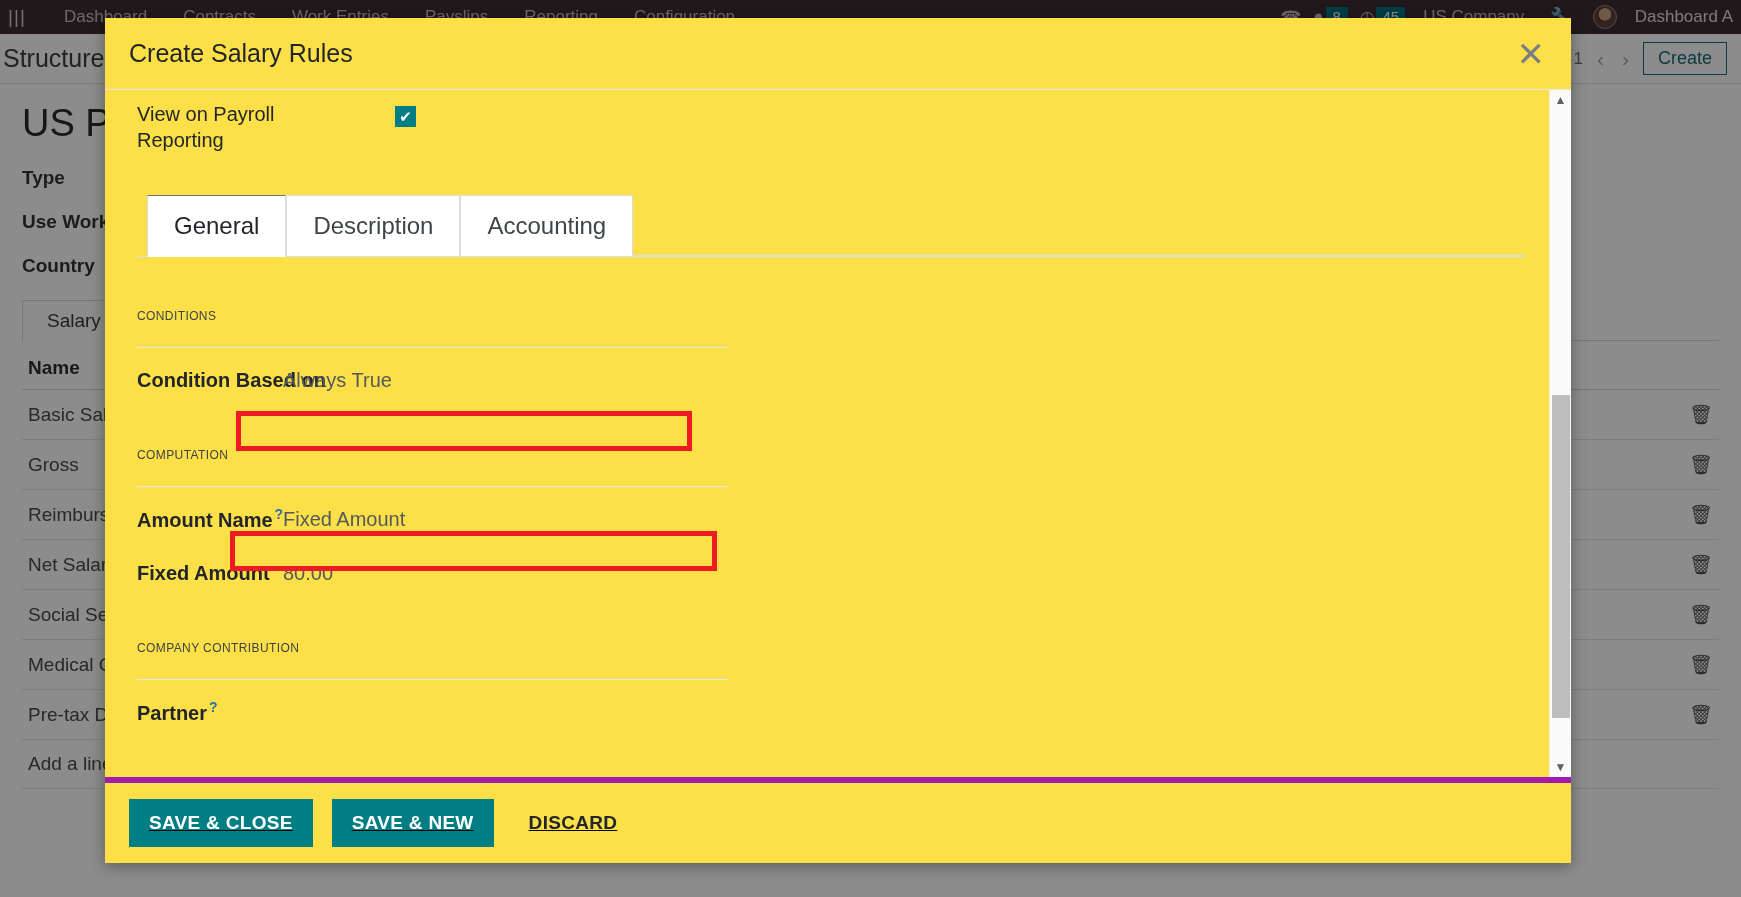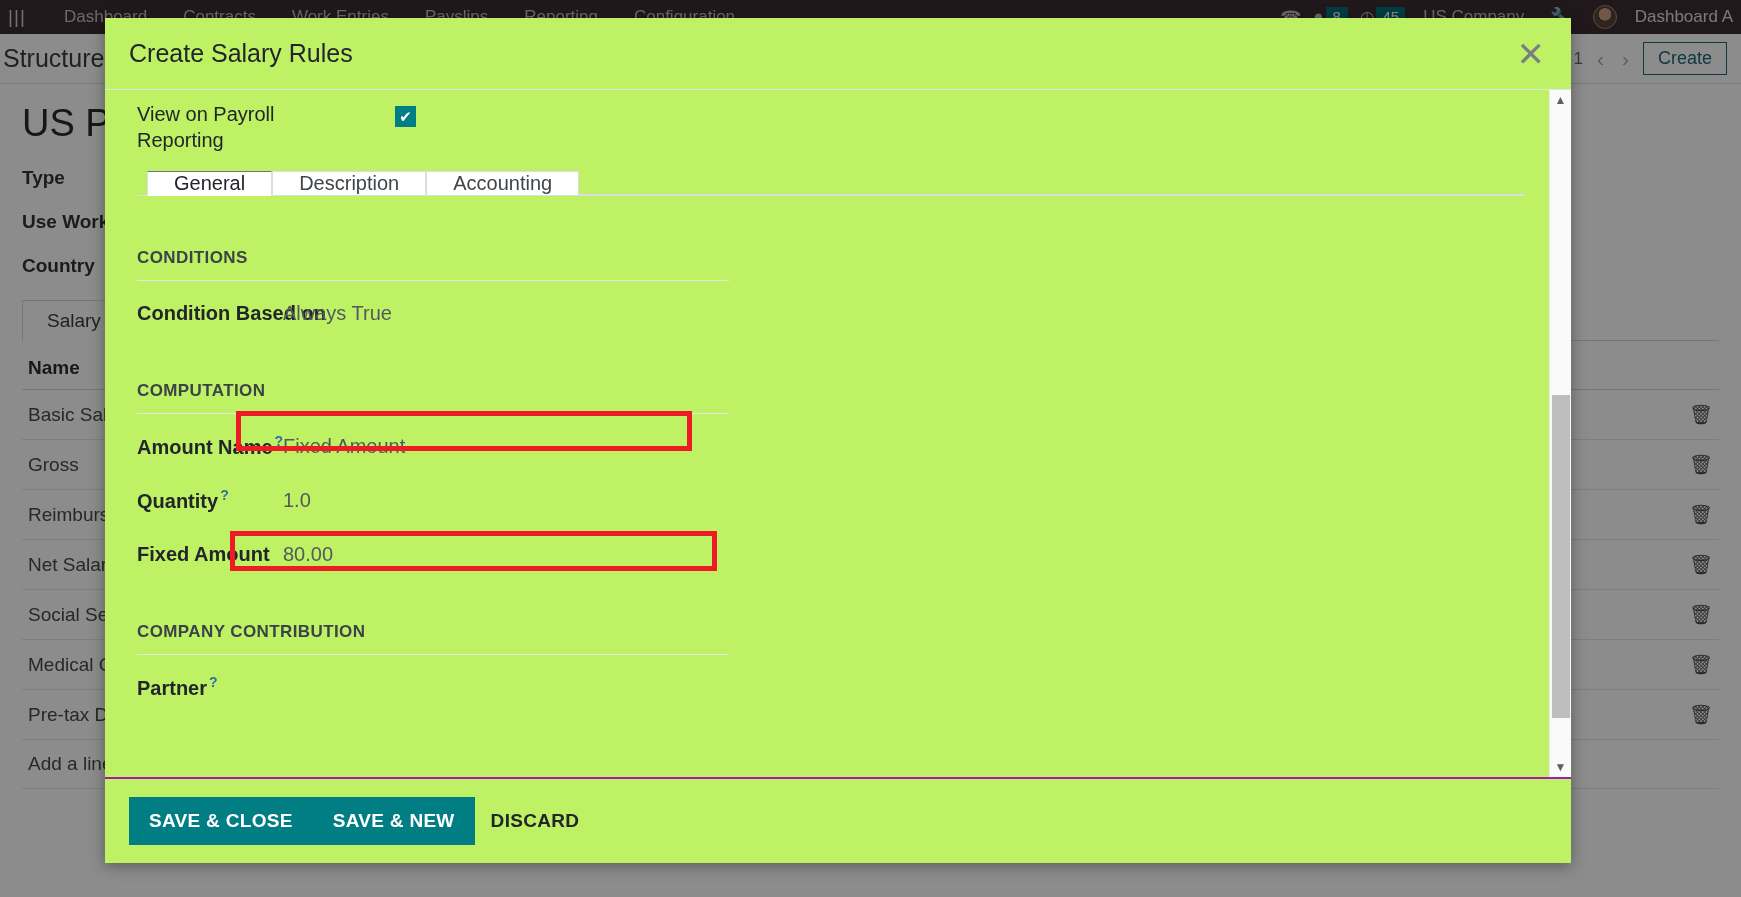--- a/index.html
+++ b/index.html
@@ -94,21 +94,21 @@
     border-bottom: 1px solid #e6e6e6; white-space: nowrap;
   }
   .trash-cell { text-align: right; width: 60px; color: #303030; font-size: 19px; }
   .addline { color: #24707a; font-size: 19px; padding: 13px 6px; }
 
   
   #modal {
     position: absolute;
     left: 105px; top: 18px;
     width: 1466px; height: 845px;
-    background: #bef264;
+    background: #fde047;
     z-index: 100;
     display: flex; flex-direction: column;
     box-shadow: 0 3px 14px rgba(0,0,0,0.35);
   }
   .modal-header {
     height: 72px; flex: 0 0 72px;
     display: flex; align-items: center;
     padding: 0 26px 0 24px;
     border-bottom: 1px solid #e3e6e8;
   }
@@ -134,33 +134,33 @@
     display: flex; align-items: center; justify-content: center;
     color: #fff; font-size: 15px; line-height: 1;
   }
 
   .tabs { display: flex; border-bottom: 1px solid #d9dde0; margin-top: 6px; }
   .tabs::before {
     content: ""; display: block; width: 10px; border-bottom: 0;
   }
   .tab {
     border: 1px solid #d9dde0; border-bottom: 1px solid #d9dde0;
-    padding: 0 26px; font-size: 20px; color: #3f4549;
-    background: #fff; margin-bottom: -1px; cursor: pointer;
+    padding: 16px 26px; font-size: 24px; color: #3f4549;
+    background: #fff; margin-bottom: -1px; cursor: pointer; margin-top: 24px;
   }
   .tab.active {
     border-top: 1px solid #6c757d;
     border-bottom: 1px solid #ffffff;
     color: #22252a;
   }
   .tabs-filler { flex: 1; border-bottom: 1px solid #d9dde0; }
 
   .section-title {
-    font-size: 17px; font-weight: bold; letter-spacing: 0.4px;
-    color: #3c4348; margin-top: 46px; padding-bottom: 12px;
+    font-size: 12px; font-weight: normal; letter-spacing: 0.4px;
+    color: #3c4348; margin-top: 46px; padding-bottom: 24px;
     width: 592px; border-bottom: 1px solid #e4e7e9;
   }
   .section-title.first { margin-top: 52px; }
 
   .field-row {
     display: flex; align-items: center;
     height: 44px; margin-top: 10px; width: 592px;
   }
   .field-label {
     font-size: 20px; color: #22252a; font-weight: bold;
@@ -181,22 +181,22 @@
     display: flex; flex-direction: column; align-items: center;
   }
   .sb-arrow { height: 20px; display: flex; align-items: center; justify-content: center; color: #5a6068; font-size: 12px; }
   .sb-track { position: relative; flex: 1; width: 100%; }
   .sb-thumb {
     position: absolute; left: 2px; width: 18px;
     background: #bdbdbd;
   }
 
   .modal-footer {
-    flex: 0 0 86px; border-top: 2px solid #a21caf;
-    display: flex; align-items: center; padding-left: 24px; gap: 0;
+    flex: 0 0 86px; border-top: 6px solid #a21caf;
+    display: flex; align-items: center; padding-left: 24px; gap: 19px; text-decoration: underline;
   }
   .btn-primary {
     background: #017e84; color: #ffffff; border: none;
     font-size: 19px; font-weight: bold; letter-spacing: 0.3px;
     padding: 13px 20px; cursor: pointer;
     font-family: "Liberation Sans", sans-serif;
   }
   .btn-link {
     background: none; border: none; color: #22252a;
     font-size: 19px; font-weight: bold; letter-spacing: 0.3px;
@@ -340,24 +340,20 @@
         <span class="field-value">Always True</span>
       </div>
 
       <div class="section-title">COMPUTATION</div>
 
       <div class="field-row">
         <span class="field-label"><span>Amount Name</span><span class="help-q">?</span></span>
         <span class="field-value">Fixed Amount</span>
       </div>
 
-      <div class="field-row">
-        <span class="field-label"><span>Quantity</span><span class="help-q">?</span></span>
-        <span class="field-value">1.0</span>
-      </div>
 
       <div class="field-row">
         <span class="field-label">Fixed Amount</span>
         <span class="field-value">80.00</span>
       </div>
 
       <div class="section-title">COMPANY CONTRIBUTION</div>
 
       <div class="field-row">
         <span class="field-label"><span>Partner</span><span class="help-q">?</span></span>

